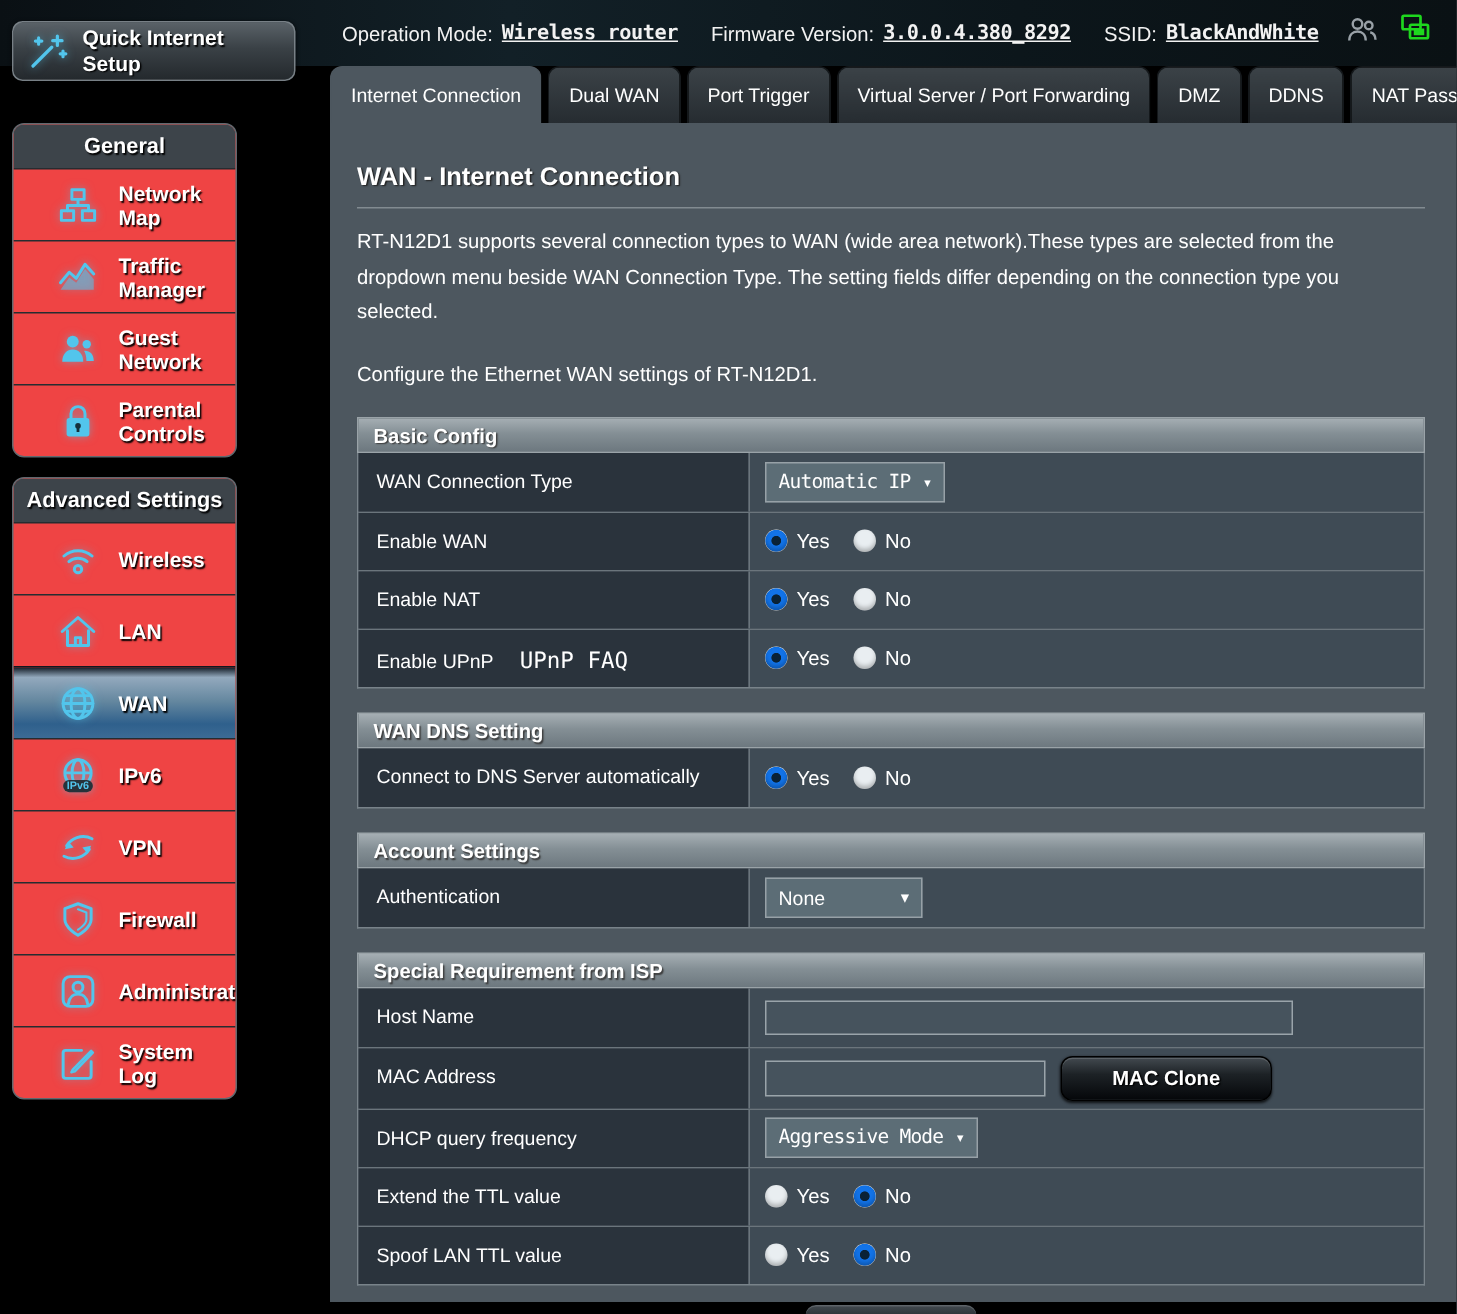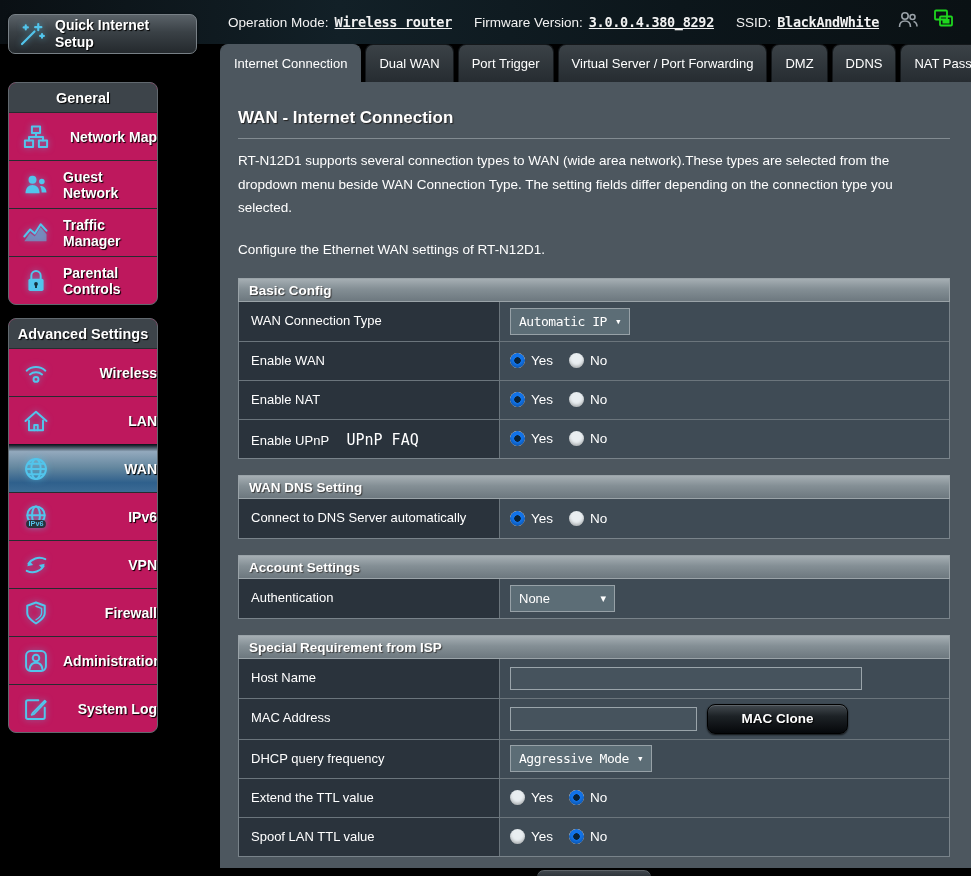--- a/index.html
+++ b/index.html
@@ -26,29 +26,29 @@
   .top-icons svg{ display:block; }
 
   
   .sidebar{ position:absolute; left:8px; top:0; width:189px; }
   .qis{ position:absolute; top:14px; left:0; width:189px; height:40px;
     border:1px solid #788086; border-radius:7px; cursor:pointer;
     background:linear-gradient(180deg,#5a6268 0%,#3a4146 45%,#24292d 100%);
     display:flex; align-items:center; gap:8px; padding:0 8px;
     box-shadow:0 1px 3px rgba(0,0,0,.7); }
   .qis .txt{ font-weight:bold; font-size:14px; line-height:1.25; text-shadow:1px 1px 1px #000; }
-  .panel{ position:absolute; left:0; width:150px; background:#be185d;
+  .panel{ position:absolute; left:0; width:150px; background:#ef4444;
     border:1px solid #61696f; border-radius:8px; overflow:hidden;
     box-shadow:0 1px 4px rgba(0,0,0,.6); }
   .panel.general{ top:82px; }
   .panel.advanced{ top:318px; }
   .panel-title{ text-align:center; font-weight:bold; font-size:14.5px;
     padding:7px 0 6px; text-shadow:1px 1px 1px #000; background:#3d444a; }
   .nav-item{ display:flex; align-items:center; gap:12px; height:48px;
-    padding-left:12px; border-top:1px solid #272c30; cursor:pointer;justify-content:space-between; }
+    padding-left:28px; border-top:1px solid #272c30; cursor:pointer; }
   .nav-item .nav-label{ font-weight:bold; font-size:14px; text-shadow:1px 1px 1px #000; }
   .nav-item.active{
     background:linear-gradient(180deg,#141d27 0%,#93a9bd 14%,#64879f 48%,#2f608c 80%,#3c6b95 100%);
     border-top:1px solid #101820; }
   .icon-badge{ width:30px; height:30px; flex:0 0 30px; display:flex;
     align-items:center; justify-content:center;
     filter:drop-shadow(0 0 3px rgba(82,197,236,.55)); }
 
   
   .content{ position:absolute; left:220px; top:44px; width:760px; height:824px; }
@@ -171,39 +171,39 @@
             <path d="M12 8.5 v3.5 M6 15 v-3 h12 v3"></path>
           </g>
         </svg>
       </span>
       <span class="nav-label">Network Map</span>
     </div>
 
     <div class="nav-item">
       <span class="icon-badge">
         <svg width="28" height="28" viewBox="0 0 24 24">
+          <path class="cyf" d="M2,19 L7,12 L11,15 L16,7 L21,13 L21,19 Z" opacity=".55"></path>
+          <path class="cy" d="M2,15 L7,9 L11,12.5 L16,4.5 L21,10" stroke-width="2.2"></path>
+        </svg>
+      </span>
+      <span class="nav-label">Traffic Manager</span>
+    </div>
+
+    <div class="nav-item">
+      <span class="icon-badge">
+        <svg width="28" height="28" viewBox="0 0 24 24">
           <g class="cyf">
             <circle cx="9" cy="7.5" r="3.4"></circle>
             <path d="M3,19 c0-4.5 2.7-7 6-7 s6,2.5 6,7 z"></path>
             <circle cx="17" cy="9" r="2.4"></circle>
             <path d="M15.5,12.8 c3-0.3 5.5,1.8 5.5,5.7 l-4.2,0 c0-2.3-0.4-4.2-1.3-5.7 z"></path>
           </g>
         </svg>
       </span>
       <span class="nav-label">Guest Network</span>
-    </div>
-
-    <div class="nav-item">
-      <span class="icon-badge">
-        <svg width="28" height="28" viewBox="0 0 24 24">
-          <path class="cyf" d="M2,19 L7,12 L11,15 L16,7 L21,13 L21,19 Z" opacity=".55"></path>
-          <path class="cy" d="M2,15 L7,9 L11,12.5 L16,4.5 L21,10" stroke-width="2.2"></path>
-        </svg>
-      </span>
-      <span class="nav-label">Traffic Manager</span>
     </div>
 
     <div class="nav-item">
       <span class="icon-badge">
         <svg width="28" height="28" viewBox="0 0 24 24">
           <path class="cy" d="M8 10 V7.5 a4 4 0 0 1 8 0 V10" stroke-width="2"></path>
           <rect class="cyf" x="5.5" y="10" width="13" height="10.5" rx="1.5"></rect>
           <circle cx="12" cy="14.5" r="1.6" fill="#14303c"></circle>
           <rect x="11.2" y="15" width="1.6" height="3" fill="#14303c"></rect>
         </svg>

